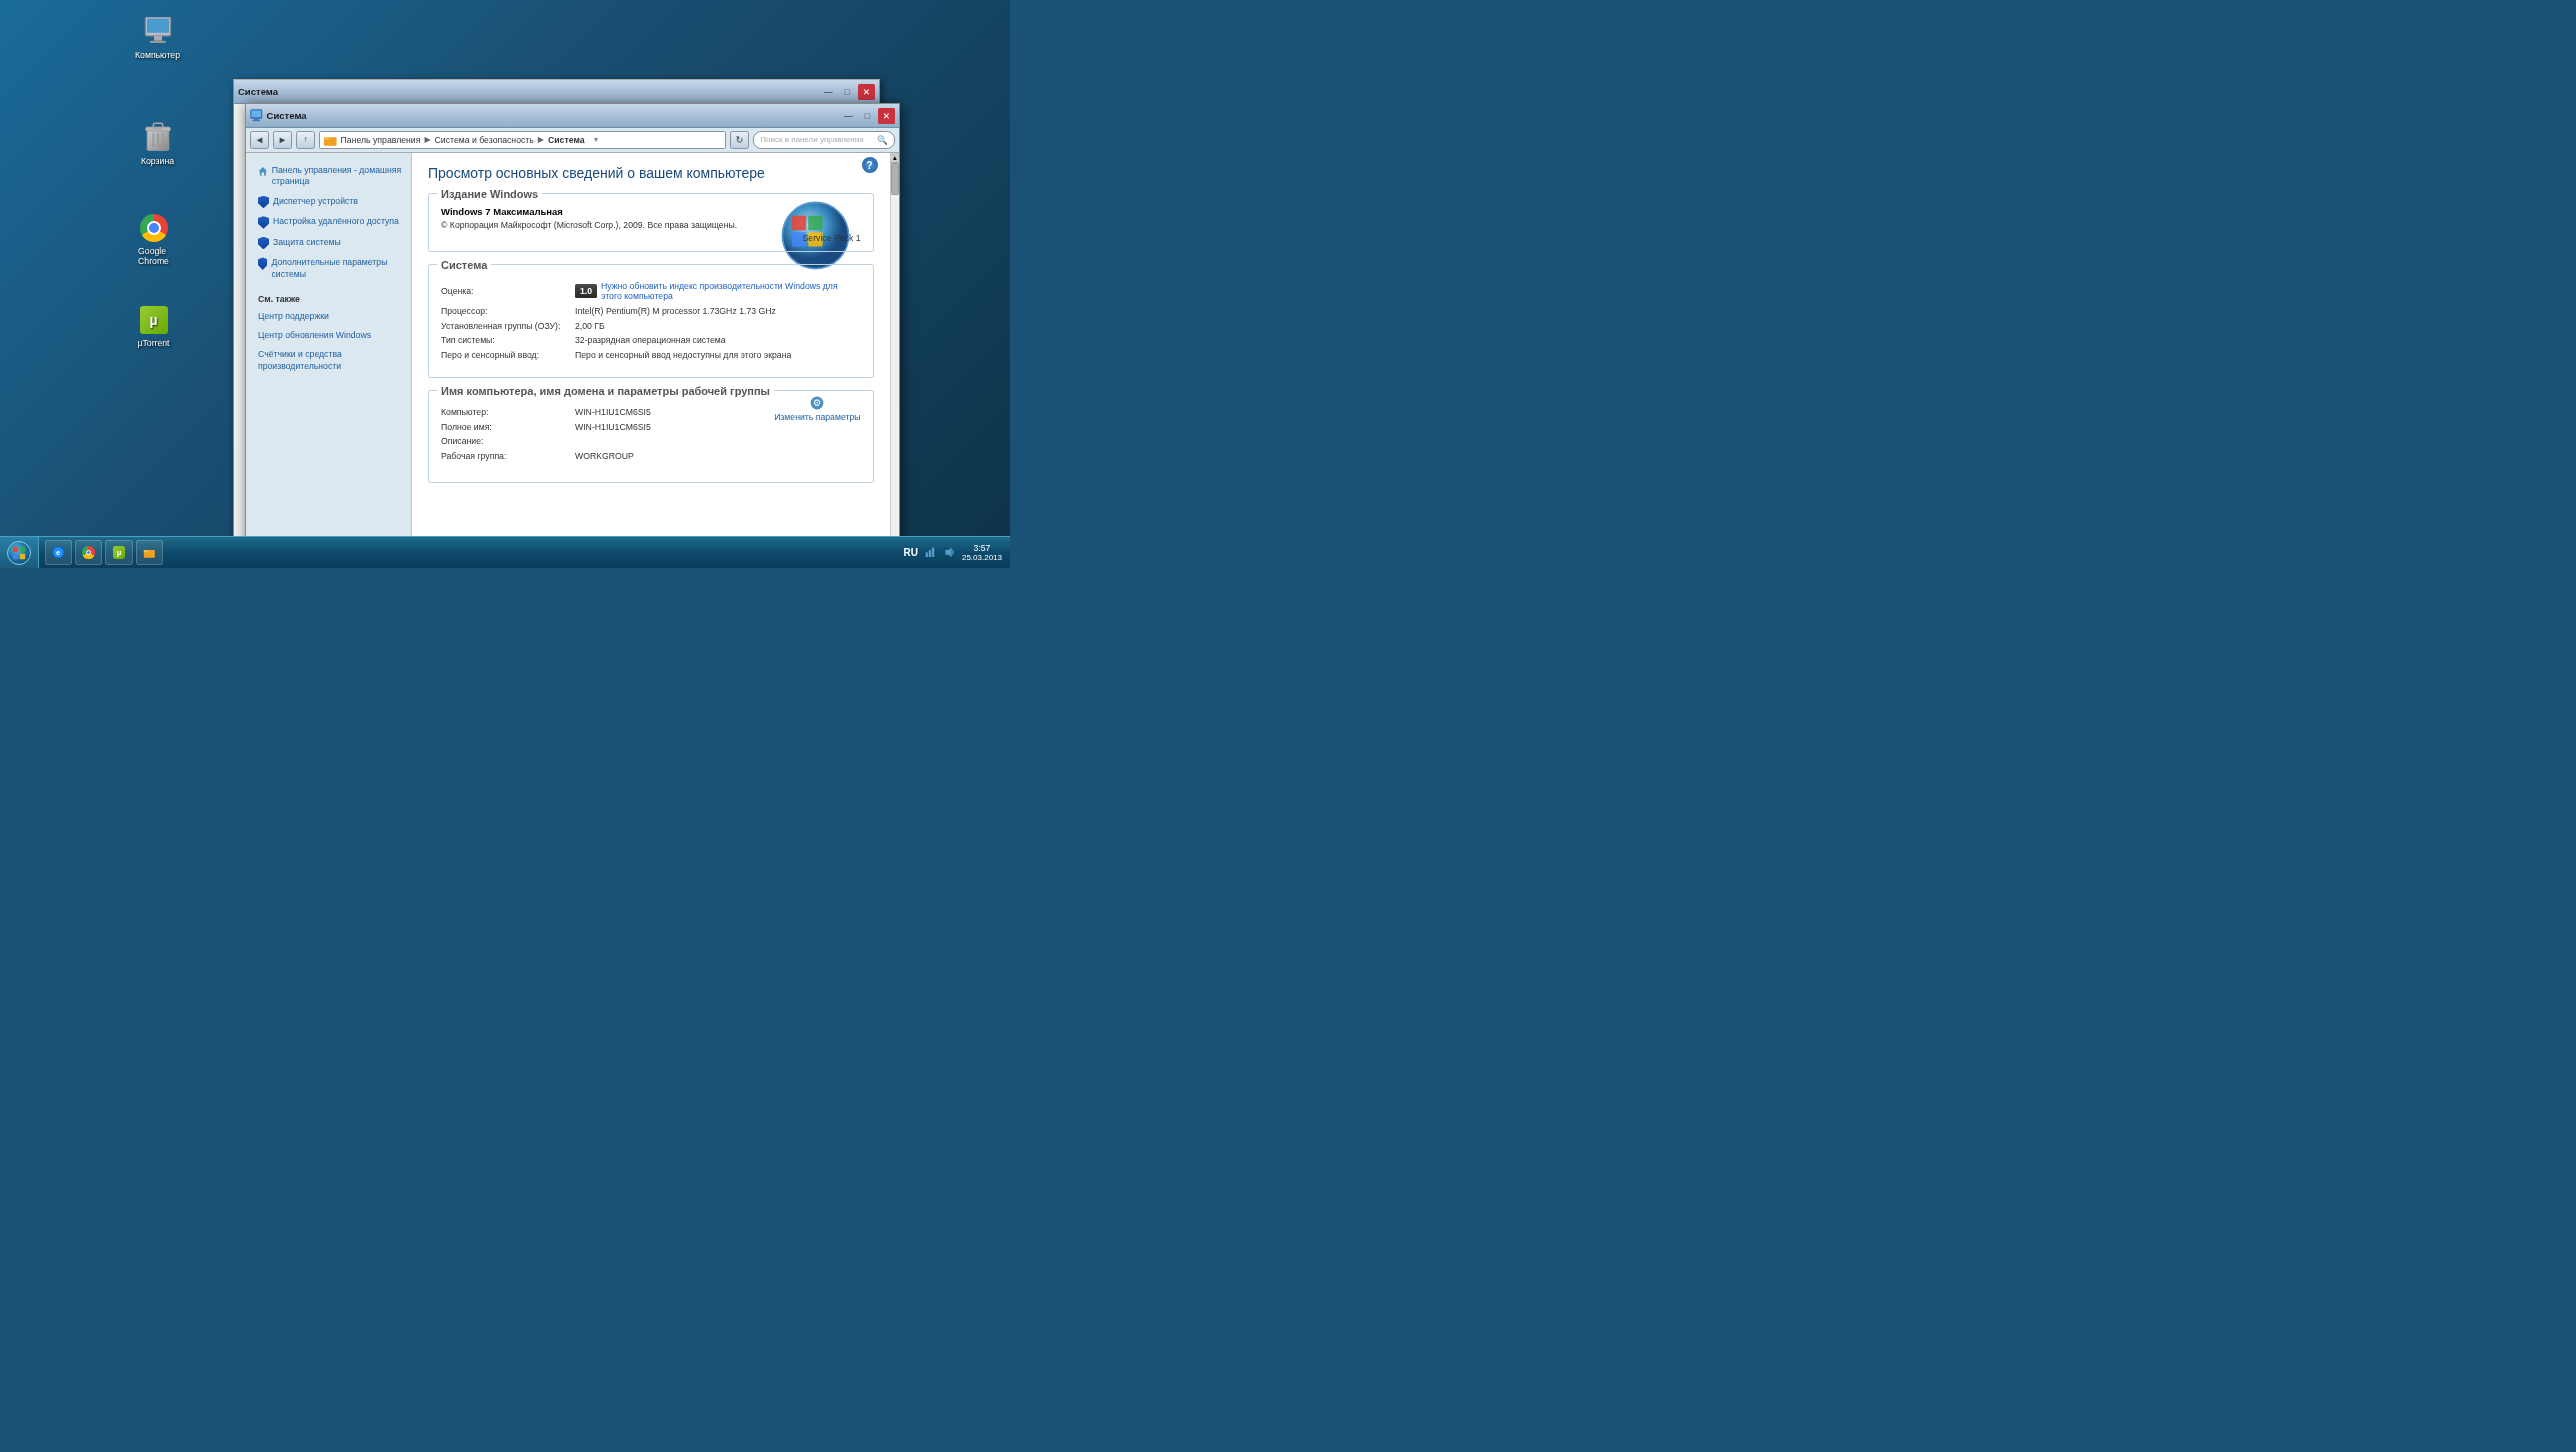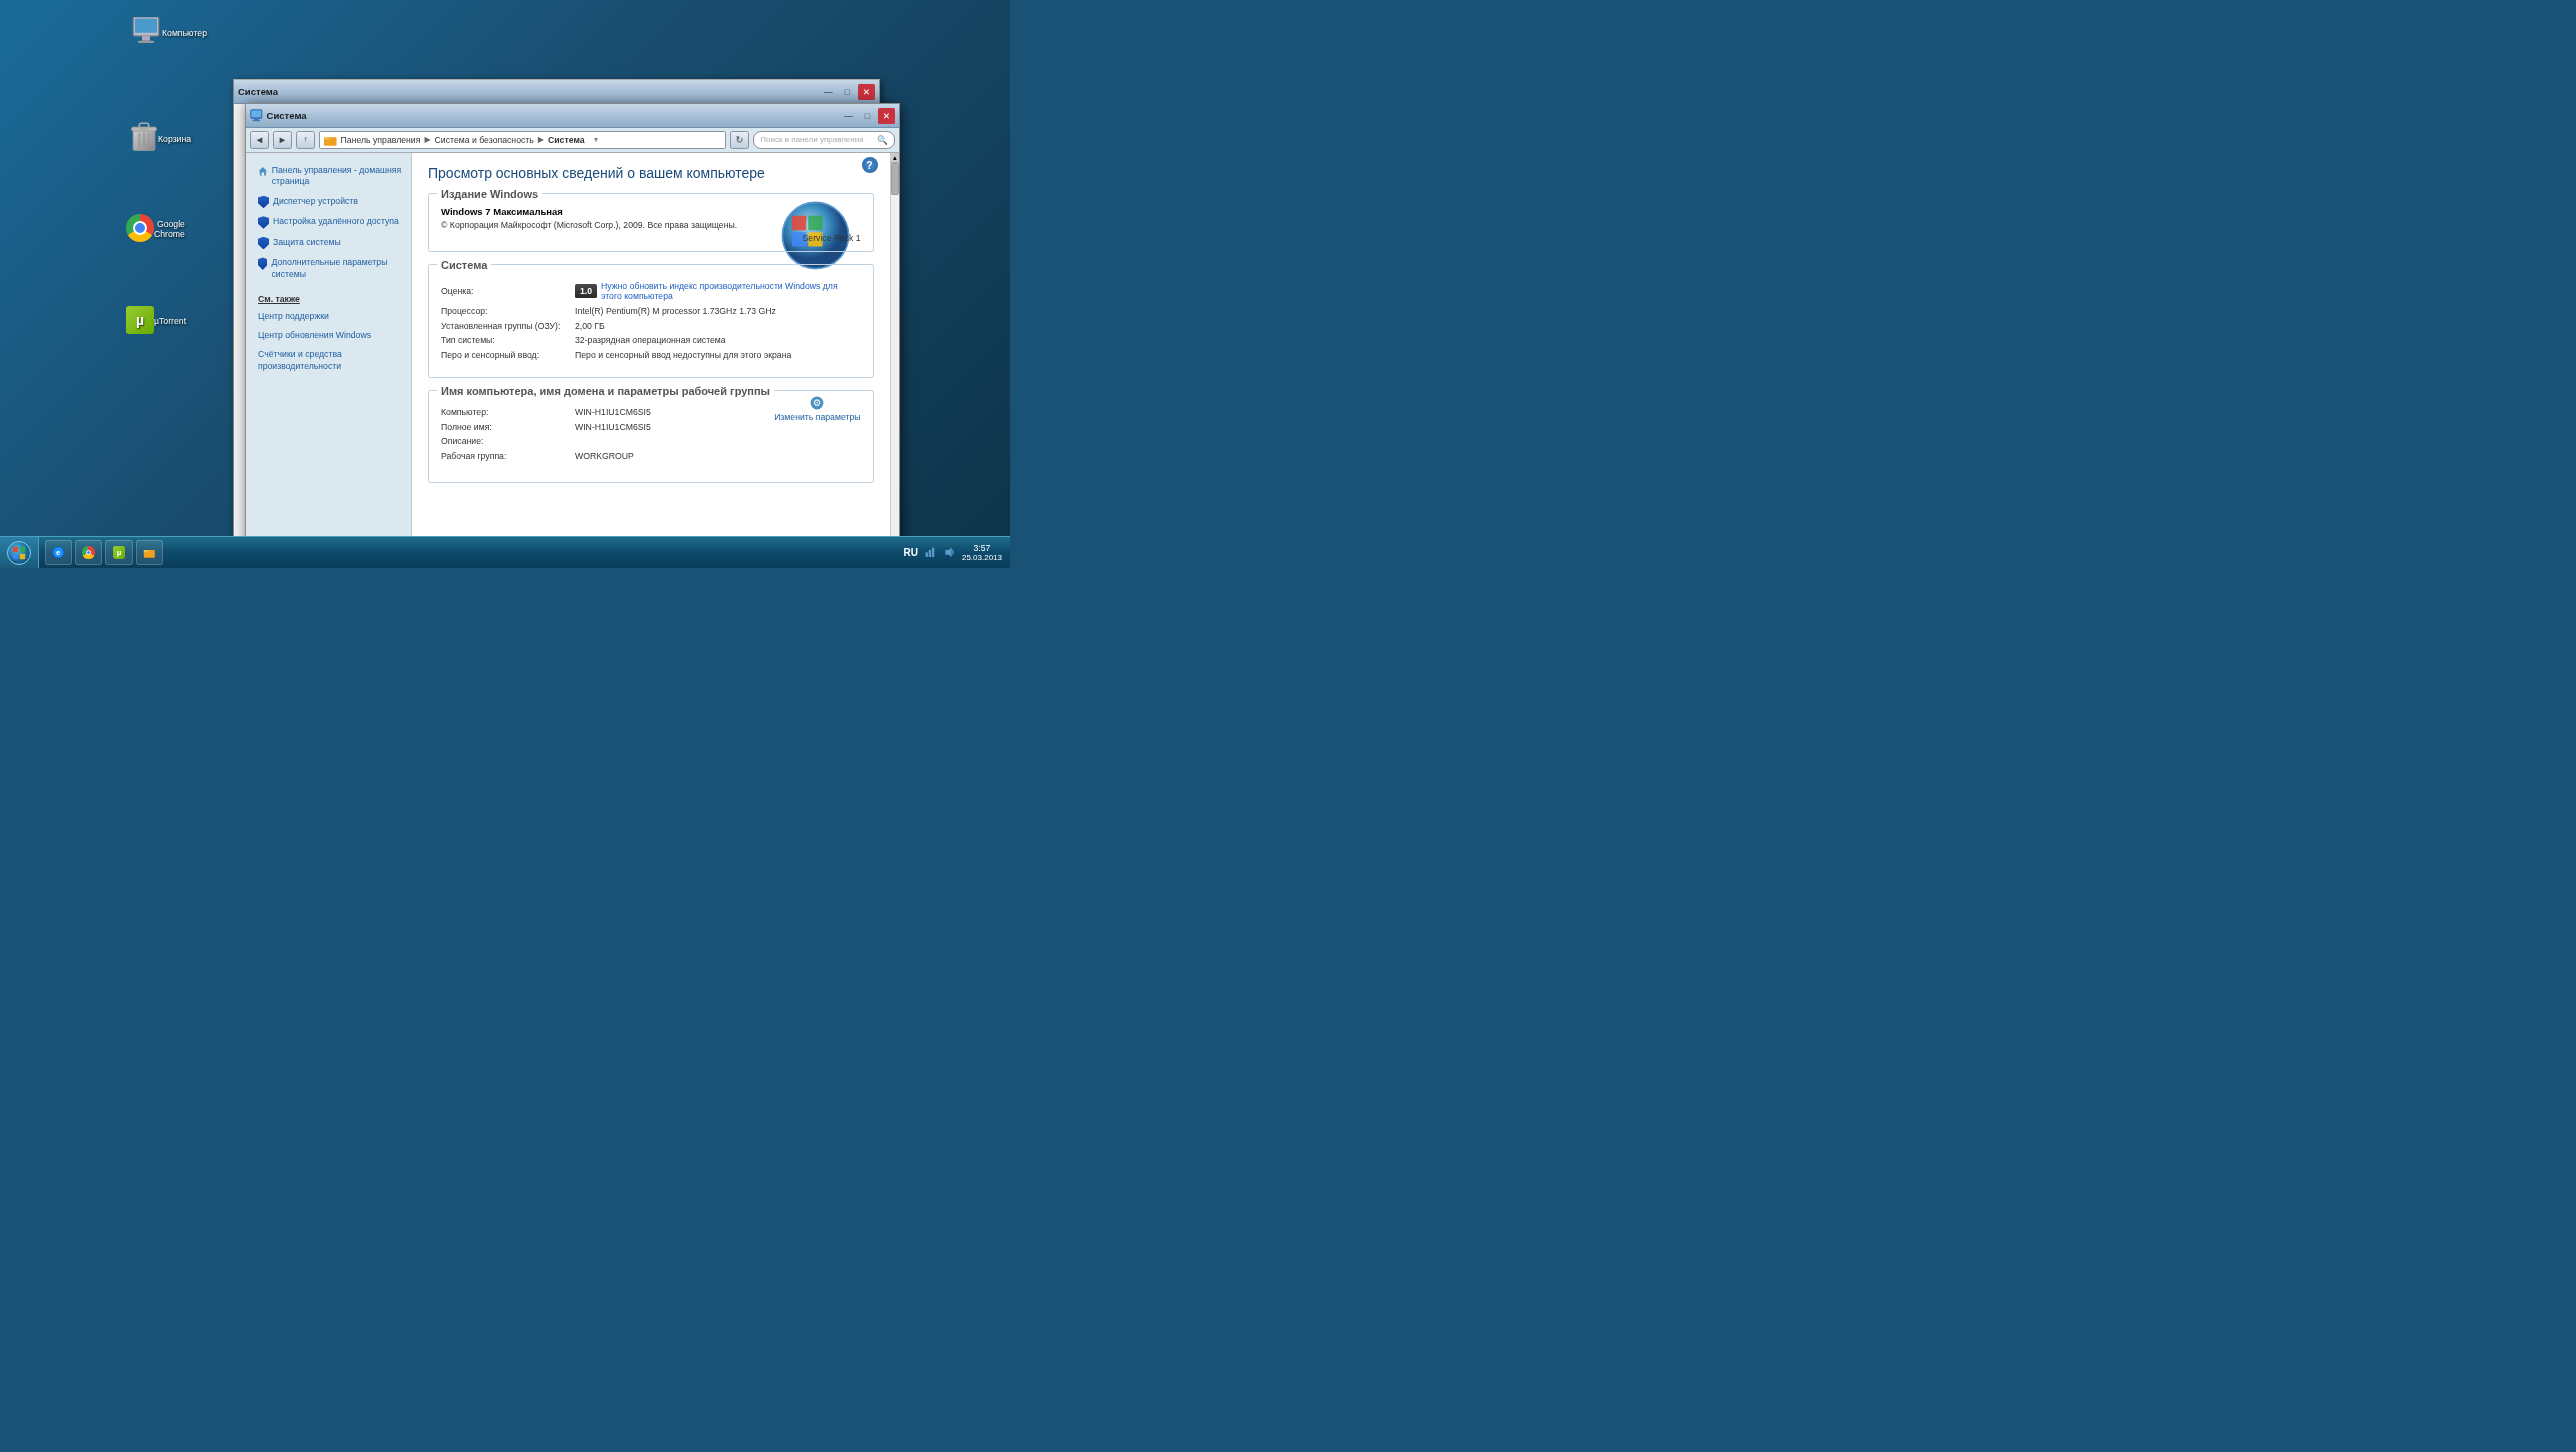--- a/index.html
+++ b/index.html
@@ -18,28 +18,28 @@
       width: 100%;
       height: 100%;
       background: linear-gradient(135deg, #1a6b9a 0%, #1a4f72 40%, #0d3349 100%);
       position: relative;
     }
 
     
     .desktop-icon {
       position: absolute;
       display: flex;
-      flex-direction: row;
+      flex-direction: column;
       align-items: center;
       width: 55px;
       cursor: pointer;
       color: white;
       text-shadow: 0.8px 0.8px 1.6px rgba(0,0,0,0.8);
       font-size: 8.7px;
-      text-align: right;
+      text-align: left;
     }
     .desktop-icon .icon-img {
       width: 32px;
       height: 32px;
       margin-bottom: 2.4px;
       display: flex;
       align-items: center;
       justify-content: center;
     }
     .desktop-icon .icon-label {
@@ -271,21 +271,20 @@
       font-size: 8.7px;
       cursor: pointer;
       line-height: 1.3;
       gap: 4px;
     }
     .sidebar-section-title {
       font-size: 8.7px;
       font-weight: bold;
       color: #333;
       padding: 9.5px 8px 3.2px 12px;
-      text-decoration: underline;
     }
 
     
     .main-content {
       flex: 1;
       background: white;
       padding: 12px 16px;
       overflow-y: auto;
       position: relative;
     }

